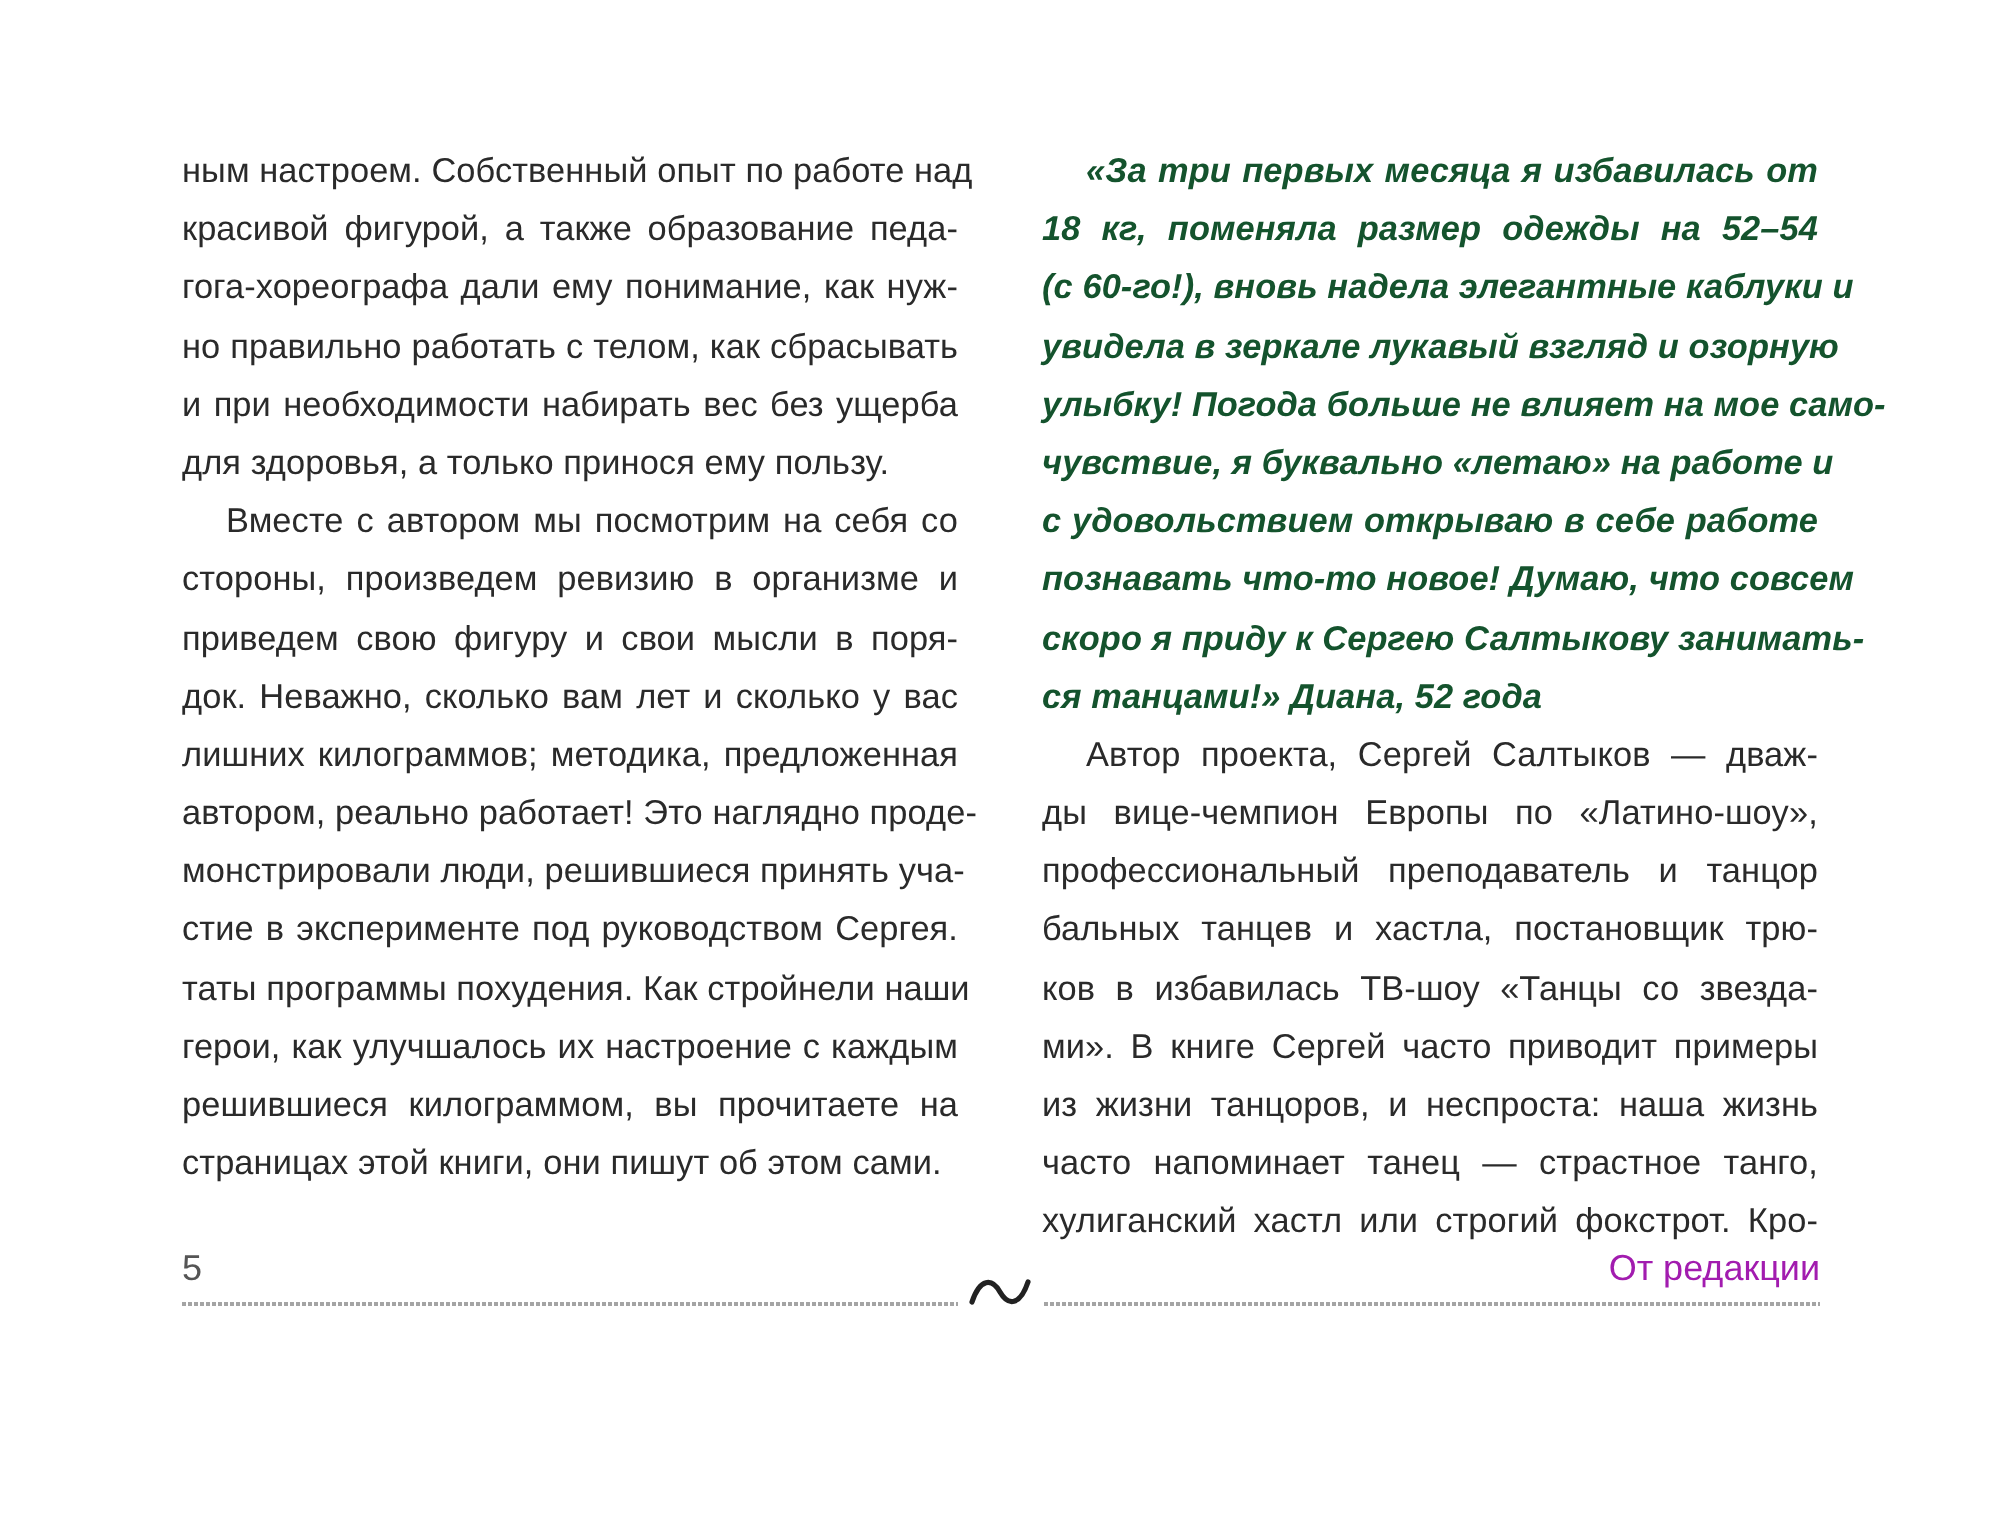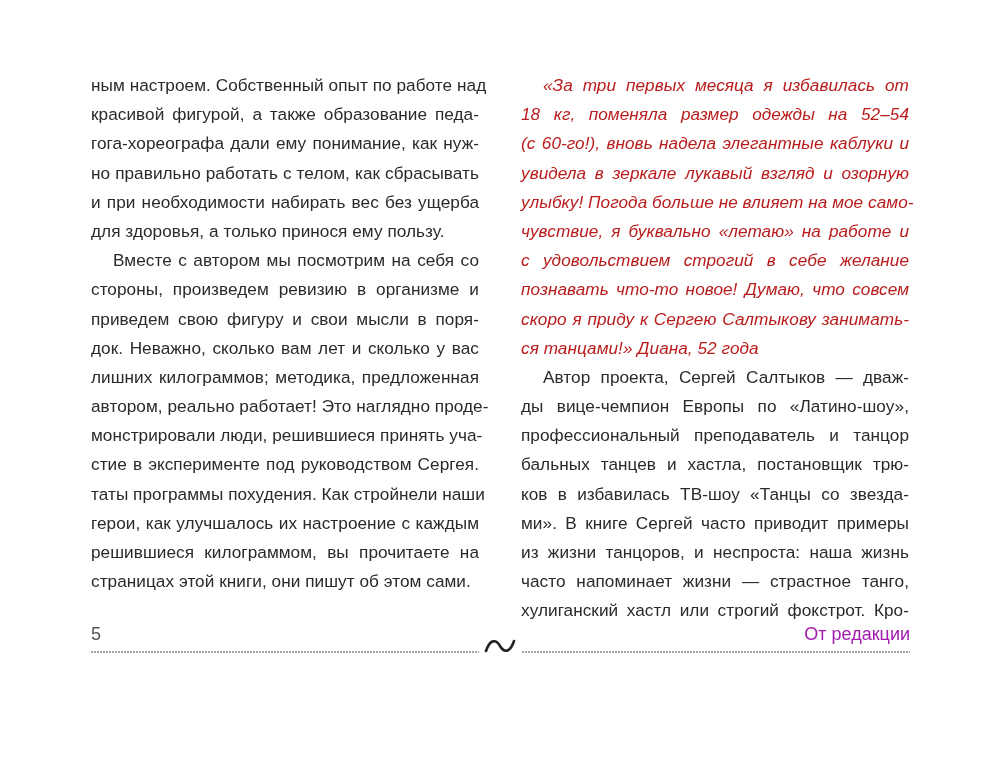--- a/index.html
+++ b/index.html
@@ -13,21 +13,21 @@
   }
   .col-left { left: 91px; }
   .col-right { left: 521px; }
   .line {
     font-size: 17.2px; line-height: 29.2px; height: 29.2px;
     white-space: nowrap; text-align: justify; text-align-last: justify;
     letter-spacing: 0.05px;
   }
   .line.last { text-align-last: left; }
   .line.indent { padding-left: 22px; }
-  .italic { font-style: italic; color: #b91c1c; font-weight: 400; }
+  .italic { font-style: italic; color: #14532d; font-weight: 700; }
   .footer-num {
     position: absolute; left: 91px; top: 624px; font-size: 18px; color: #555;
   }
   .footer-title {
     position: absolute; right: 90px; top: 624px; font-size: 18px; color: #a21caf;
   }
   .rule {
     position: absolute; top: 651px; height: 2px;
     background-image: repeating-linear-gradient(to right, #9a9a9a 0 2px, transparent 2px 3px);
     opacity: 0.9;
@@ -67,34 +67,34 @@
 </div>
 
 <div class="column col-right">
   <div id="rq">
       <div class="line italic indent">«За три первых месяца я избавилась от</div>
       <div class="line italic">18 кг, поменяла размер одежды на 52–54</div>
       <div class="line italic">(с 60-го!), вновь надела элегантные каблуки и</div>
       <div class="line italic">увидела в зеркале лукавый взгляд и озорную</div>
       <div class="line italic">улыбку! Погода больше не влияет на мое само-</div>
       <div class="line italic">чувствие, я буквально «летаю» на работе и</div>
-      <div class="line italic">с удовольствием строгий в себе желание</div>
+      <div class="line italic">с удовольствием открываю в себе работе</div>
       <div class="line italic">познавать что-то новое! Думаю, что совсем</div>
       <div class="line italic">скоро я приду к Сергею Салтыкову занимать-</div>
       <div class="line italic last">ся танцами!» Диана, 52 года</div>
     </div>
   <div id="rp">
       <div class="line indent">Автор проекта, Сергей Салтыков — дваж-</div>
       <div class="line">ды вице-чемпион Европы по «Латино-шоу»,</div>
       <div class="line">профессиональный преподаватель и танцор</div>
       <div class="line">бальных танцев и хастла, постановщик трю-</div>
       <div class="line">ков в избавилась ТВ-шоу «Танцы со звезда-</div>
       <div class="line">ми». В книге Сергей часто приводит примеры</div>
       <div class="line">из жизни танцоров, и неспроста: наша жизнь</div>
-      <div class="line">часто напоминает жизни — страстное танго,</div>
+      <div class="line">часто напоминает танец — страстное танго,</div>
       <div class="line">хулиганский хастл или строгий фокстрот. Кро-</div>
     </div>
 </div>
 
 <div class="footer-num">5</div>
 <div class="footer-title">От редакции</div>
 <div class="rule rule-left"></div>
 <div class="rule rule-right"></div>
 <svg class="tilde" viewBox="0 0 34 26">
   <path d="M3 18 C 7 6, 13 6, 17 13 C 21 20, 27 20, 31 8" fill="none" stroke="#222" stroke-width="2.6" stroke-linecap="round"></path>

